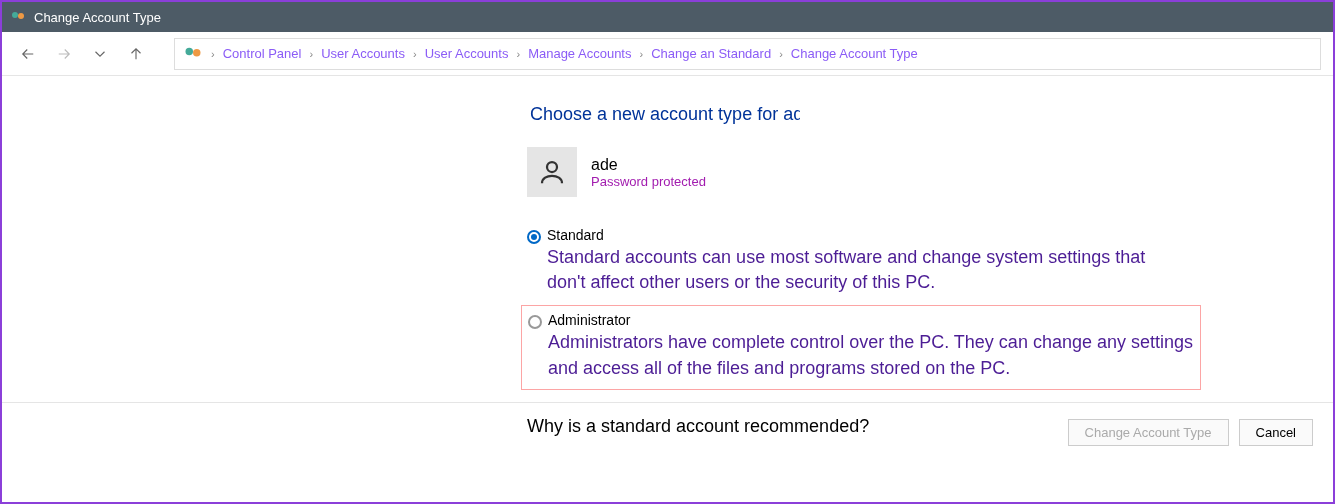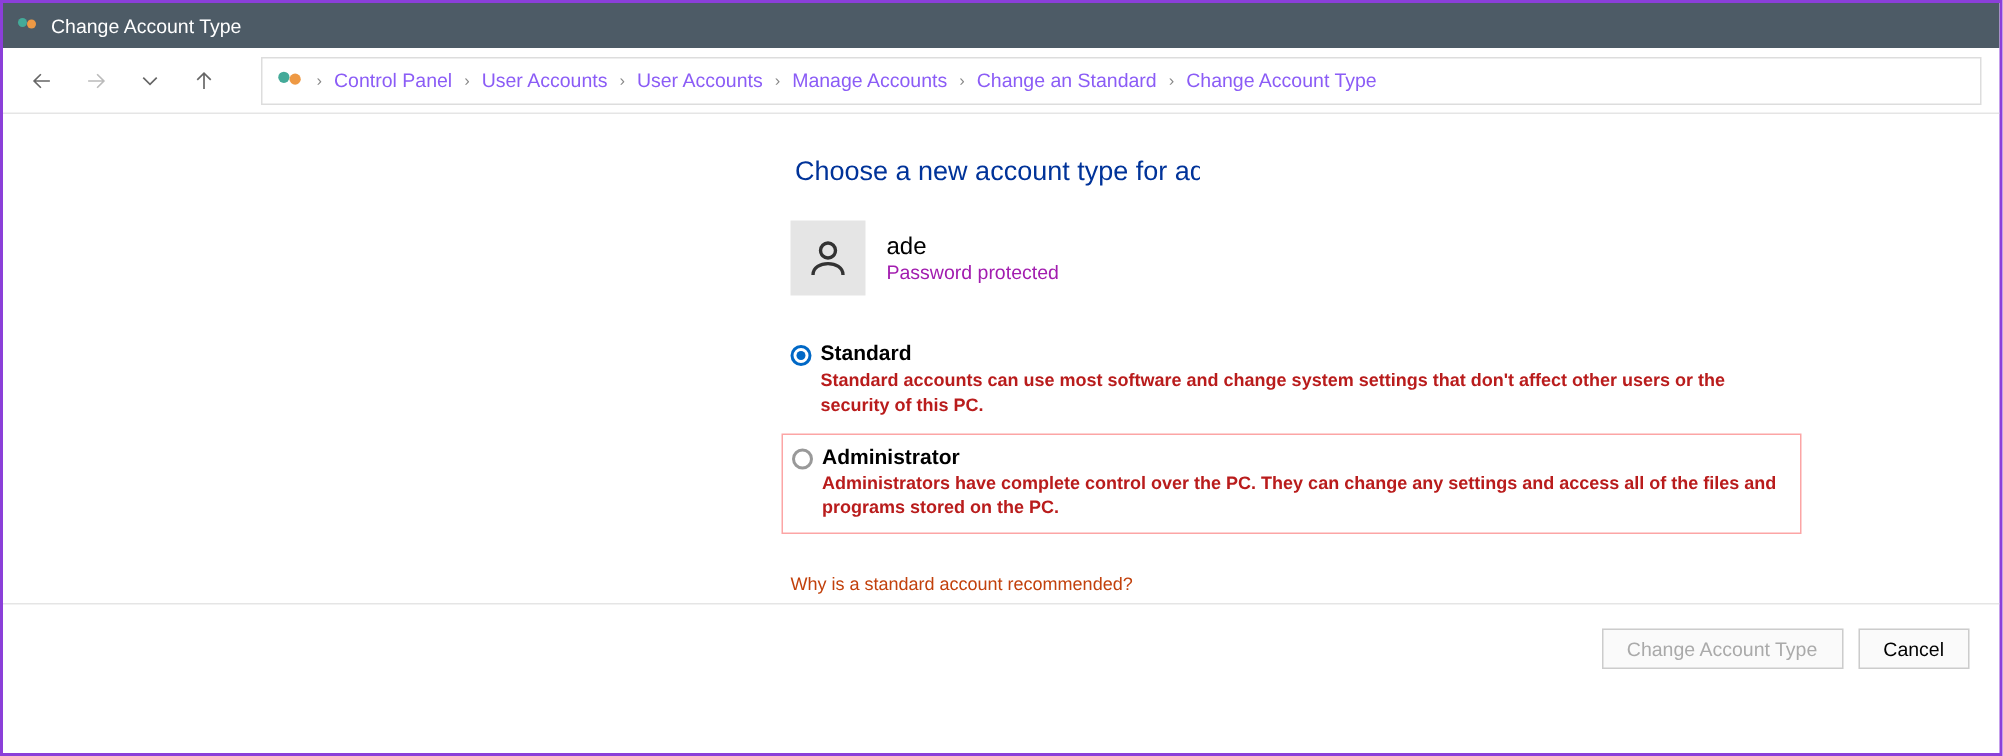--- a/index.html
+++ b/index.html
@@ -18,30 +18,30 @@
     .bc-sep { color: #888; font-size: 11px; padding: 0 2px; }
     
     .content { padding: 28px 0 0 0; }
     .heading { color: #003399; font-size: 18px; font-weight: 400; margin-left: 528px; margin-bottom: 22px; white-space: nowrap; overflow: hidden; max-width: 270px; }
     
     .account-box { display: flex; align-items: center; margin-left: 525px; margin-bottom: 30px; }
     .account-icon { width: 50px; height: 50px; background: #e5e5e5; display: flex; align-items: center; justify-content: center; margin-right: 14px; }
     .account-name { font-size: 16px; color: #000; }
     .account-status { font-size: 13px; color: #a21caf; }
     
-    .option { margin-left: 525px; margin-bottom: 10px; max-width: 640px; display: flex; align-items: flex-start; font-weight: bold; }
+    .option { margin-left: 525px; margin-bottom: 10px; max-width: 640px; display: flex; align-items: flex-start; }
     .option.highlighted { border: 1px solid #fca5a5; padding: 6px 6px 8px 6px; margin-left: 519px; max-width: 680px; }
     .radio { width: 14px; height: 14px; border: 2px solid #999; border-radius: 50%; margin-right: 6px; margin-top: 3px; flex-shrink: 0; position: relative; cursor: pointer; }
     .radio.selected { border-color: #0068c6; }
     .radio.selected::after { content: ''; position: absolute; width: 6px; height: 6px; background: #0068c6; border-radius: 50%; top: 2px; left: 2px; }
     .option-body { flex: 1; }
     .option-title { font-size: 14px; color: #000; margin-bottom: 2px; }
-    .option-desc { font-size: 12px; color: #b91c1c; line-height: 1.4; }
+    .option-desc { font-size: 18px; color: #4c1d95; line-height: 1.4; }
     
-    .link { color: #c2410c; font-size: 12px; margin-left: 525px; margin-top: 16px; cursor: pointer; display: inline-block; }
+    .link { color: #000000; font-size: 18px; margin-left: 525px; margin-top: 16px; cursor: pointer; display: inline-block; }
     
     .footer { position: absolute; bottom: 56px; left: 0; right: 0; border-top: 1px solid #e5e5e5; padding: 16px 20px 0 0; display: flex; justify-content: flex-end; }
     .btn { background: #fafafa; border: 1px solid #ccc; padding: 5px 16px; font-size: 13px; margin-left: 10px; cursor: pointer; }
     .btn.disabled { color: #aaa; }
   </style>
 </head>
 <body>
 
 <div class="titlebar">
   <span class="titlebar-icon">

